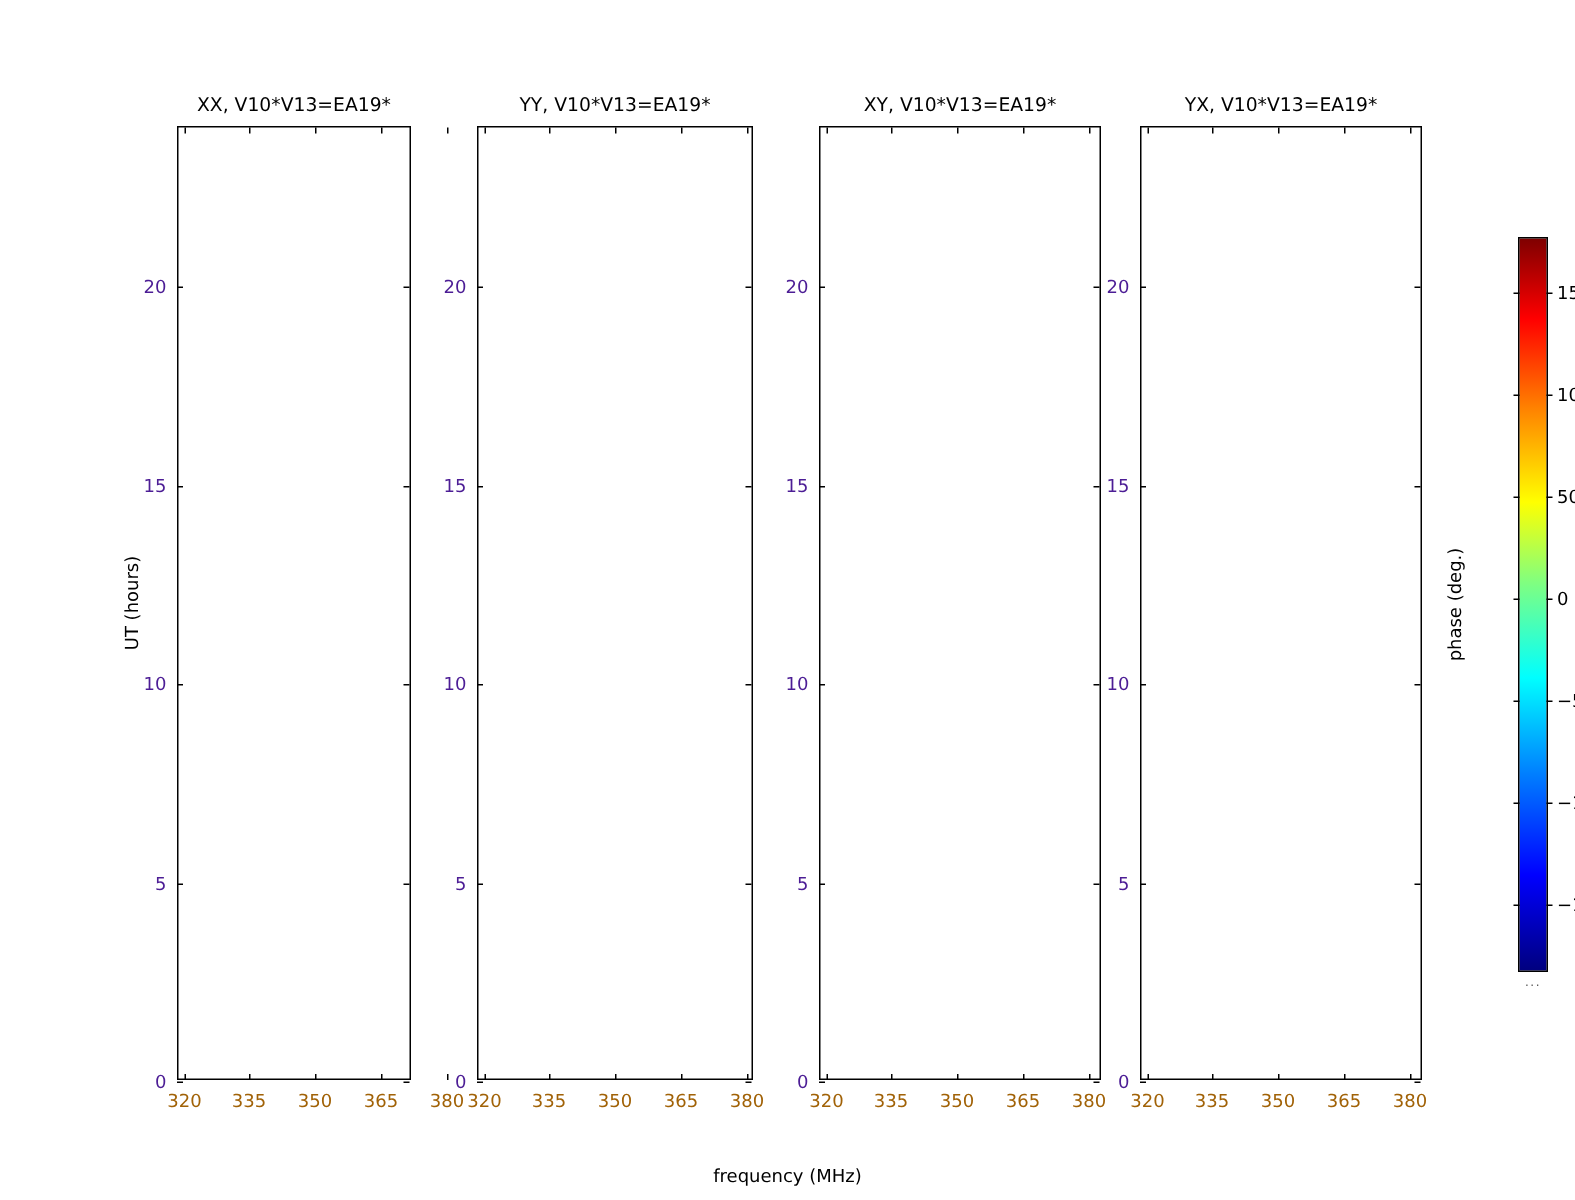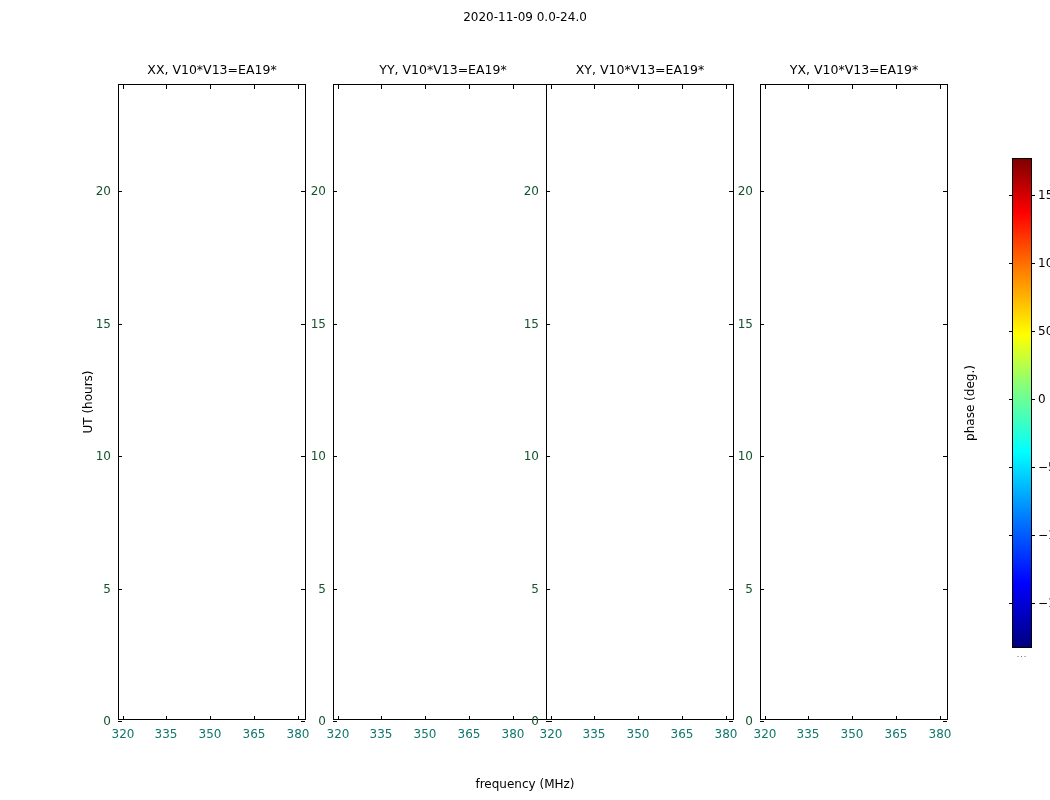--- a/index.html
+++ b/index.html
@@ -60,21 +60,21 @@
     top: 0px;
     width: 1px;
     height: 4px;
     background: #000;
   }
   .tick-x-label {
     position: absolute;
     bottom: -22px;
     transform: translateX(-50%);
     font-size: 12px;
-    color: #0f766e;
+    color: #a16207;
     white-space: nowrap;
     margin-top: 45px;
   }
   .tick-y {
     position: absolute;
     left: -1px;
     height: 1px;
     width: 4px;
     background: #000;
   }
@@ -83,21 +83,21 @@
     right: 0px;
     height: 1px;
     width: 4px;
     background: #000;
   }
   .tick-y-label {
     position: absolute;
     left: -8px;
     transform: translate(-100%, -50%);
     font-size: 12px;
-    color: #14532d;
+    color: #4c1d95;
     white-space: nowrap;
   }
   .ylabel {
     position: absolute;
     left: 88px;
     top: 402px;
     transform: translate(-50%, -50%) rotate(-90deg);
     font-size: 12px;
     white-space: nowrap;
   }
@@ -168,23 +168,22 @@
     font-size: 8px;
     color: #555;
     letter-spacing: 1px;
   }
 </style>
 </head>
 <body>
 
 <div class="figure">
 
-  <div class="suptitle">2020-11-09 0.0-24.0</div>
-
-  <div class="panel" style="left:118px; width:188px;">
+
+  <div class="panel" style="left:118px; width:156px;">
     <div class="panel-title">XX, V10*V13=EA19*</div>
 
     <div class="tick-y" style="top:636px;"></div>
       <div class="tick-y-right" style="top:636px;"></div>
     <div class="tick-y-label" style="top:636px;">0</div>
     <div class="tick-y" style="top:504px;"></div>
       <div class="tick-y-right" style="top:504px;"></div>
     <div class="tick-y-label" style="top:504px;">5</div>
     <div class="tick-y" style="top:371px;"></div>
       <div class="tick-y-right" style="top:371px;"></div>
@@ -206,21 +205,21 @@
       <div class="tick-x-top" style="left:91px;"></div>
     <div class="tick-x-label" style="left:91px;">350</div>
     <div class="tick-x" style="left:135px;"></div>
       <div class="tick-x-top" style="left:135px;"></div>
     <div class="tick-x-label" style="left:135px;">365</div>
     <div class="tick-x" style="left:179px;"></div>
       <div class="tick-x-top" style="left:179px;"></div>
     <div class="tick-x-label" style="left:179px;">380</div>
   </div>
 
-  <div class="panel" style="left:333px; width:220px;">
+  <div class="panel" style="left:318px; width:184px;">
     <div class="panel-title">YY, V10*V13=EA19*</div>
 
     <div class="tick-y" style="top:636px;"></div>
       <div class="tick-y-right" style="top:636px;"></div>
     <div class="tick-y-label" style="top:636px;">0</div>
     <div class="tick-y" style="top:504px;"></div>
       <div class="tick-y-right" style="top:504px;"></div>
     <div class="tick-y-label" style="top:504px;">5</div>
     <div class="tick-y" style="top:371px;"></div>
       <div class="tick-y-right" style="top:371px;"></div>

